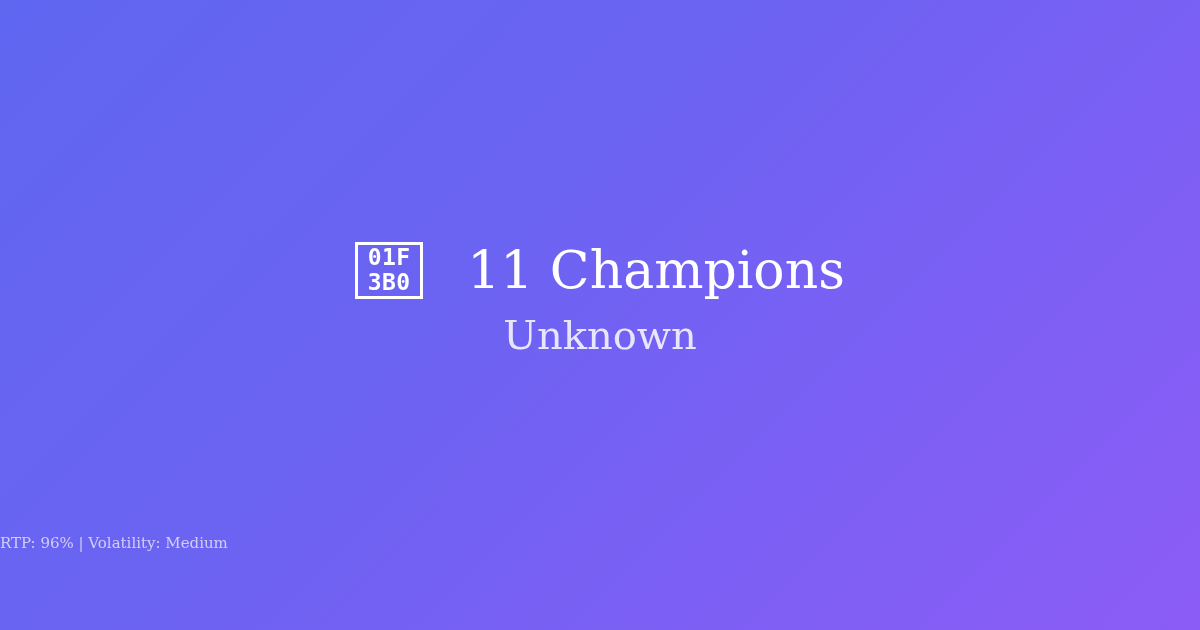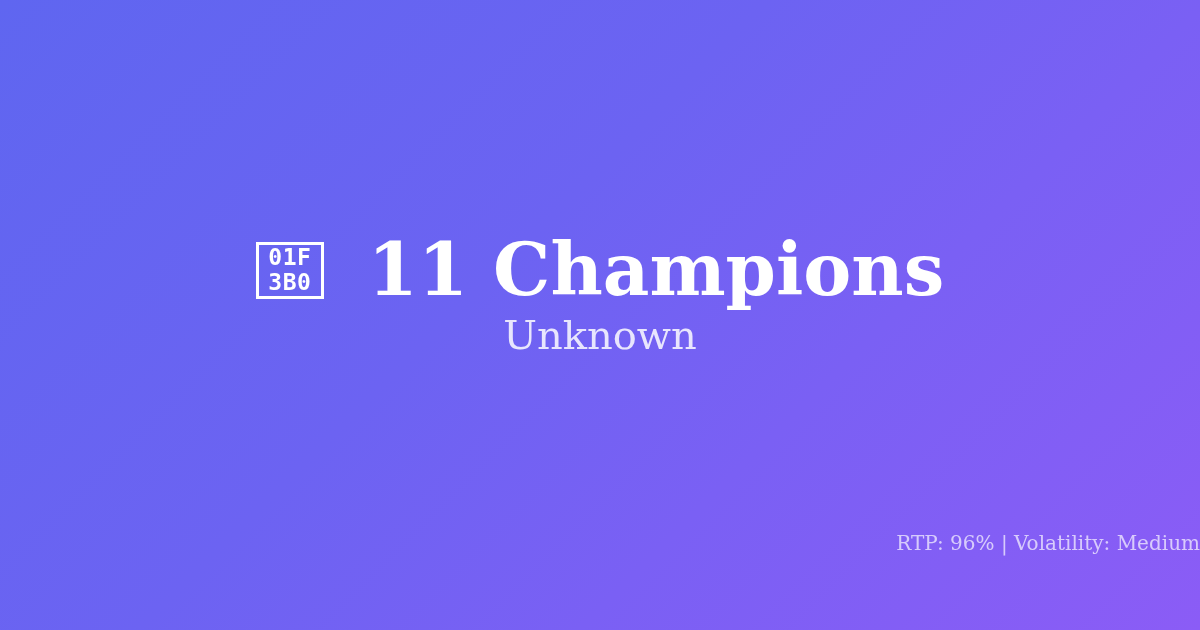--- a/index.html
+++ b/index.html
@@ -66,46 +66,46 @@
     flex: none;
   }
 
   .tofu-row {
     display: block;
     white-space: pre;
   }
 
   .title {
     font-family: "DejaVu Serif", "Liberation Serif", serif;
-    font-weight: 700;
-    font-size: 72px;
+    font-weight: 400;
+    font-size: 52px;
     line-height: 84px;
     color: #ffffff;
     white-space: nowrap;
     letter-spacing: 0px;
   }
 
   .subtitle {
     font-family: "DejaVu Serif", "Liberation Serif", serif;
     font-weight: 400;
     font-size: 40px;
     line-height: 46px;
     color: rgba(255, 255, 255, 0.84);
     white-space: nowrap;
   }
 
   .footer {
     position: absolute;
     left: 0;
     right: 0;
     top: 528px;
-    text-align: right;
+    text-align: left;
     font-family: "DejaVu Serif", "Liberation Serif", serif;
     font-weight: 400;
-    font-size: 20px;
+    font-size: 15px;
     line-height: 30px;
     color: rgba(255, 255, 255, 0.68);
     white-space: nowrap;
   }
 </style>
 </head>
 <body>
 
 <div class="og-card">
 

